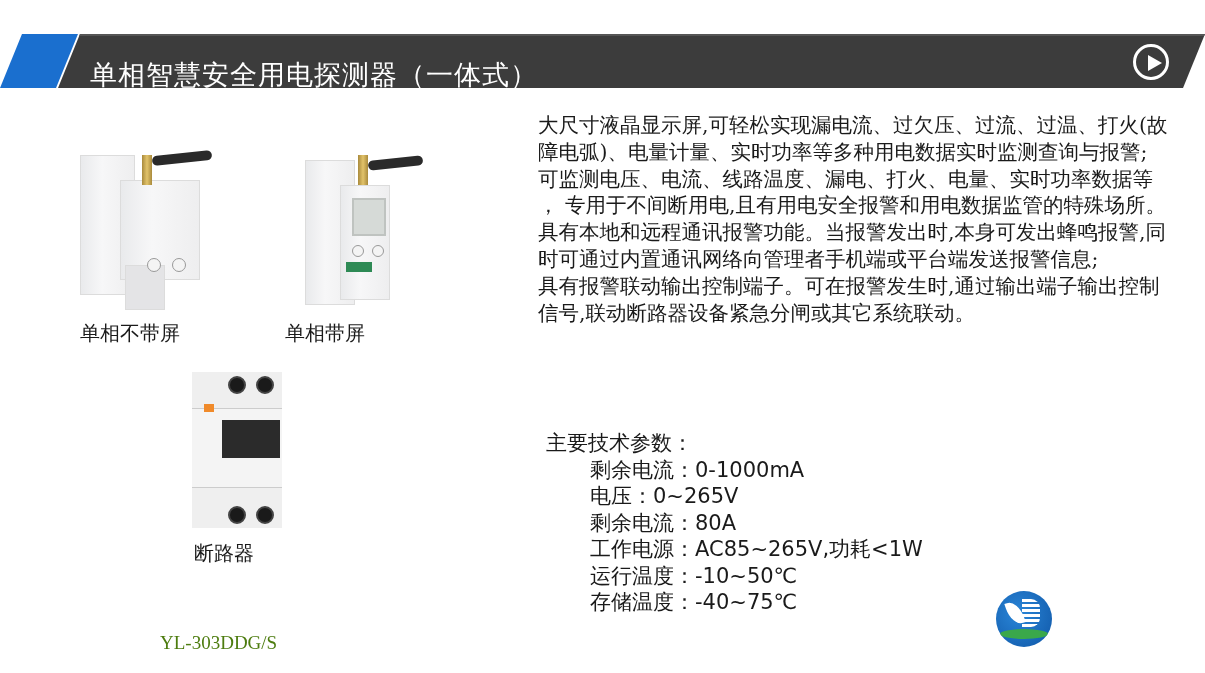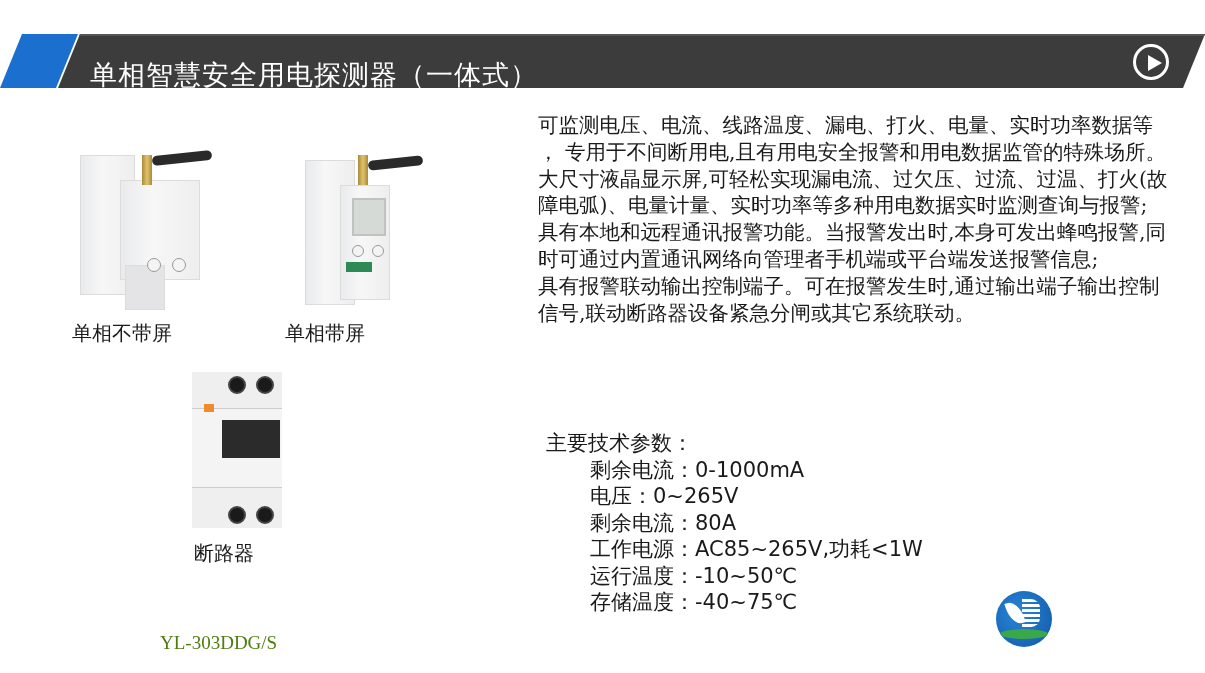--- a/index.html
+++ b/index.html
@@ -64,21 +64,21 @@
 
 <div class="product" style="left:80px;top:150px;width:150px;height:165px;">
   <div class="device" style="left:0;top:5px;width:55px;height:140px;"></div>
   <div class="device" style="left:40px;top:30px;width:80px;height:100px;"></div>
   <div class="device" style="left:45px;top:115px;width:40px;height:45px;background:#e4e4e6;"></div>
   <div class="antenna-base" style="left:62px;top:5px;"></div>
   <div class="antenna" style="left:72px;top:3px;width:60px;"></div>
   <div class="btn-dot" style="left:67px;top:108px;"></div>
   <div class="btn-dot" style="left:92px;top:108px;"></div>
 </div>
-<div class="prod-label" style="left:72px;top:320px;">单相不带屏</div>
+<div class="prod-label" style="left:80px;top:320px;">单相不带屏</div>
 
 <div class="product" style="left:300px;top:150px;width:130px;height:160px;">
   <div class="device" style="left:5px;top:10px;width:50px;height:145px;"></div>
   <div class="device" style="left:40px;top:35px;width:50px;height:115px;"></div>
   <div class="lcd" style="left:52px;top:48px;width:34px;height:38px;"></div>
   <div class="antenna-base" style="left:58px;top:5px;"></div>
   <div class="antenna" style="left:68px;top:8px;width:55px;"></div>
   <div class="btn-dot" style="left:52px;top:95px;width:12px;height:12px;"></div>
   <div class="btn-dot" style="left:72px;top:95px;width:12px;height:12px;"></div>
   <div class="terminal" style="left:46px;top:112px;width:26px;height:10px;"></div>
@@ -94,22 +94,22 @@
   <div class="handle-block" style="left:30px;top:48px;width:58px;height:38px;"></div>
   <div class="breaker-top" style="left:0;top:116px;width:90px;height:40px;"></div>
   <div class="screw" style="left:36px;top:134px;"></div>
   <div class="screw" style="left:64px;top:134px;"></div>
 </div>
 <div class="prod-label" style="left:194px;top:540px;">断路器</div>
 
 <div class="model">YL-303DDG/S</div>
 
 <div class="desc">
+  <p>大尺寸液晶显示屏,可轻松实现漏电流、过欠压、过流、过温、打火(故障电弧)、电量计量、实时功率等多种用电数据实时监测查询与报警;</p>
   <p>可监测电压、电流、线路温度、漏电、打火、电量、实时功率数据等 ， 专用于不间断用电,且有用电安全报警和用电数据监管的特殊场所。</p>
-  <p>大尺寸液晶显示屏,可轻松实现漏电流、过欠压、过流、过温、打火(故障电弧)、电量计量、实时功率等多种用电数据实时监测查询与报警;</p>
   <p>具有本地和远程通讯报警功能。当报警发出时,本身可发出蜂鸣报警,同时可通过内置通讯网络向管理者手机端或平台端发送报警信息;</p>
   <p>具有报警联动输出控制端子。可在报警发生时,通过输出端子输出控制信号,联动断路器设备紧急分闸或其它系统联动。</p>
 </div>
 
 <div class="params">
   <div class="head">主要技术参数：</div>
   <div class="row">剩余电流：0-1000mA</div>
   <div class="row">电压：0~265V</div>
   <div class="row">剩余电流：80A</div>
   <div class="row">工作电源：AC85~265V,功耗&lt;1W</div>

